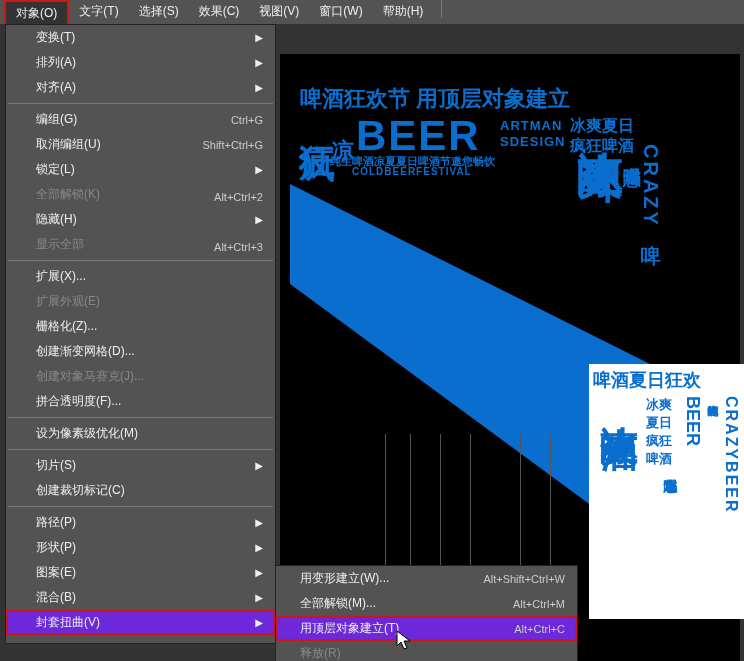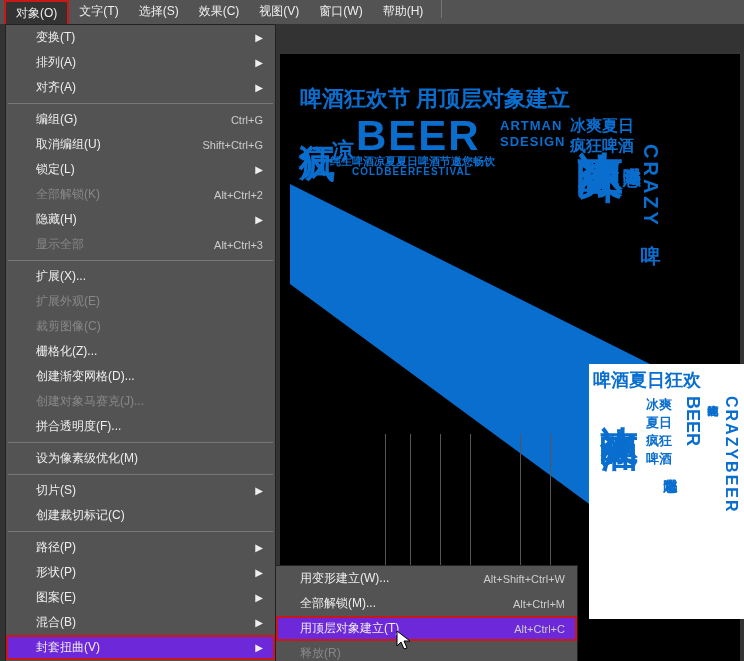--- a/index.html
+++ b/index.html
@@ -102,21 +102,21 @@
   z-index: 10;
 }
 .menu-item {
   display: flex;
   justify-content: space-between;
   align-items: center;
   padding: 4px 12px 4px 30px;
   color: #eee;
   cursor: default;
 }
-.menu-item.disabled { color: #888; }
+.menu-item.disabled { color: #888; align-items: flex-end; }
 .menu-sep {
   border-top: 1px solid #777;
   margin: 3px 2px;
 }
 .menu-item .arrow {
   font-size: 10px;
 }
 .menu-item.highlighted {
   background: #6d28d9;
   outline: 2px solid #c81818;
@@ -245,23 +245,20 @@
       <span>显示全部</span>
       <span class="shortcut">Alt+Ctrl+3</span>
     </div>
     <div class="menu-sep"></div>
     <div class="menu-item">
       <span>扩展(X)...</span>
     </div>
     <div class="menu-item disabled">
       <span>扩展外观(E)</span>
     </div>
-    <div class="menu-item disabled">
-      <span>裁剪图像(C)</span>
-    </div>
     <div class="menu-item">
       <span>栅格化(Z)...</span>
     </div>
     <div class="menu-item">
       <span>创建渐变网格(D)...</span>
     </div>
     <div class="menu-item disabled">
       <span>创建对象马赛克(J)...</span>
     </div>
     <div class="menu-item">

